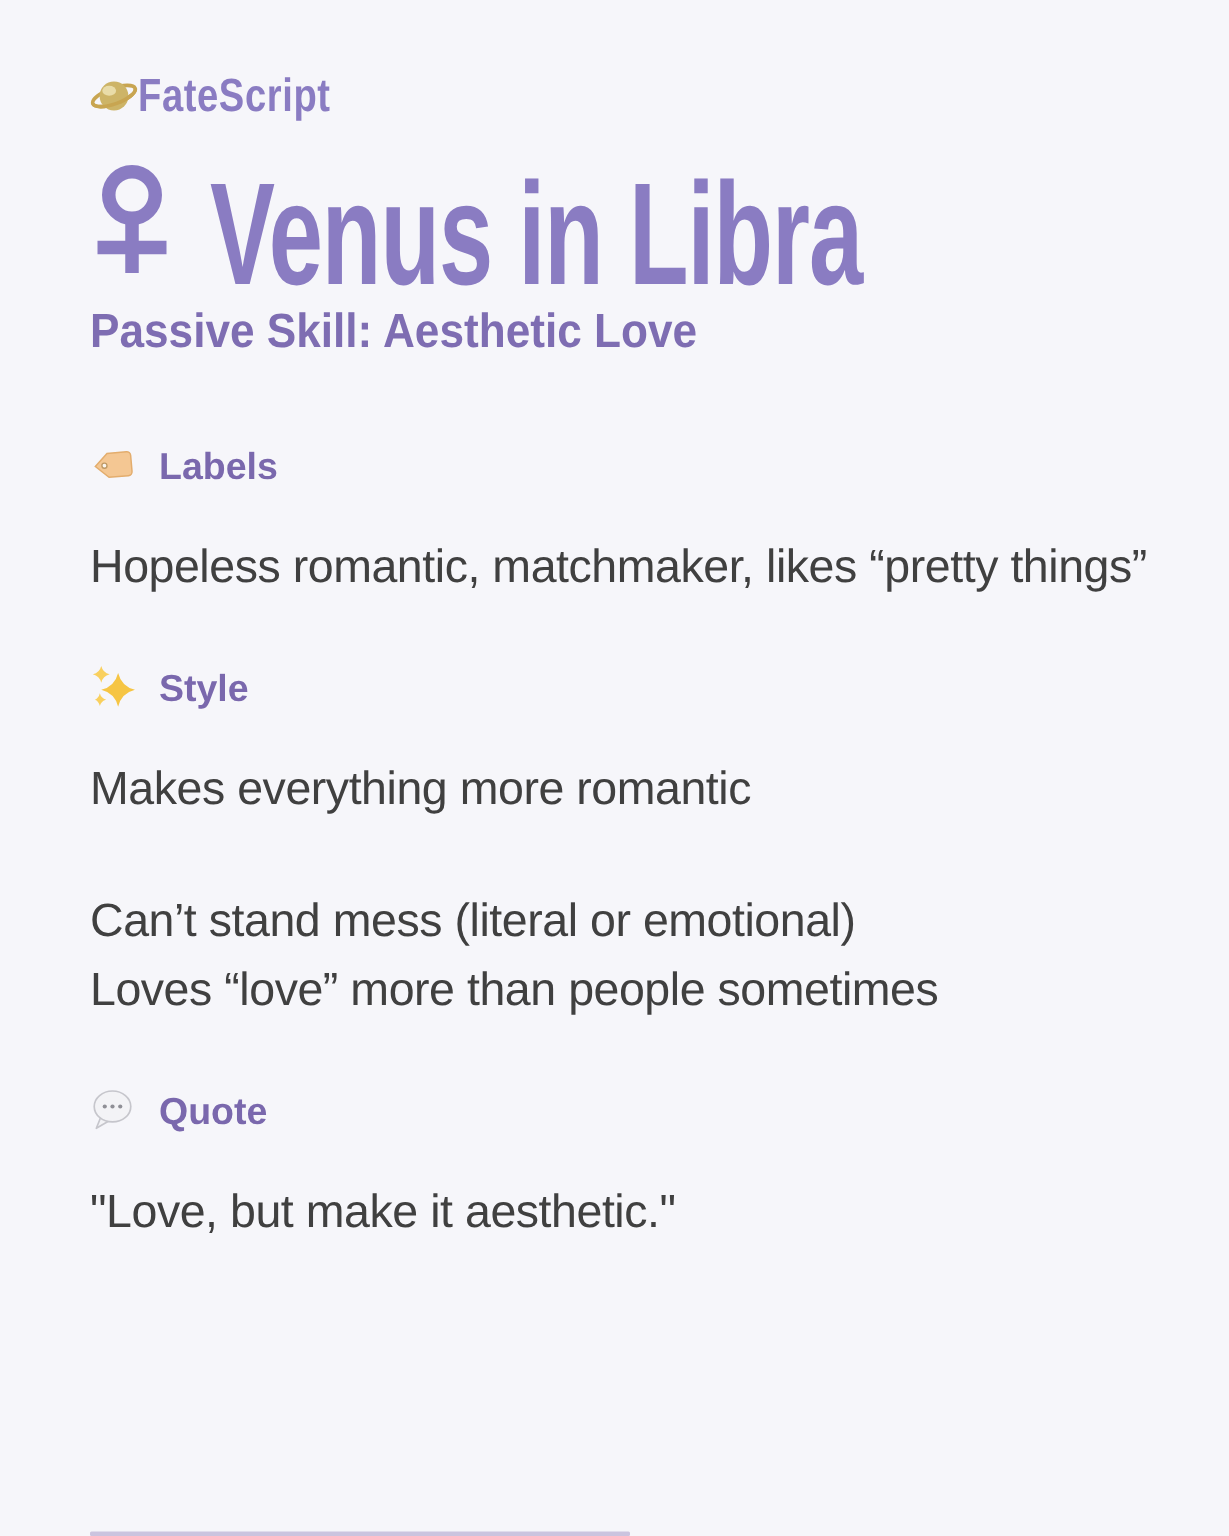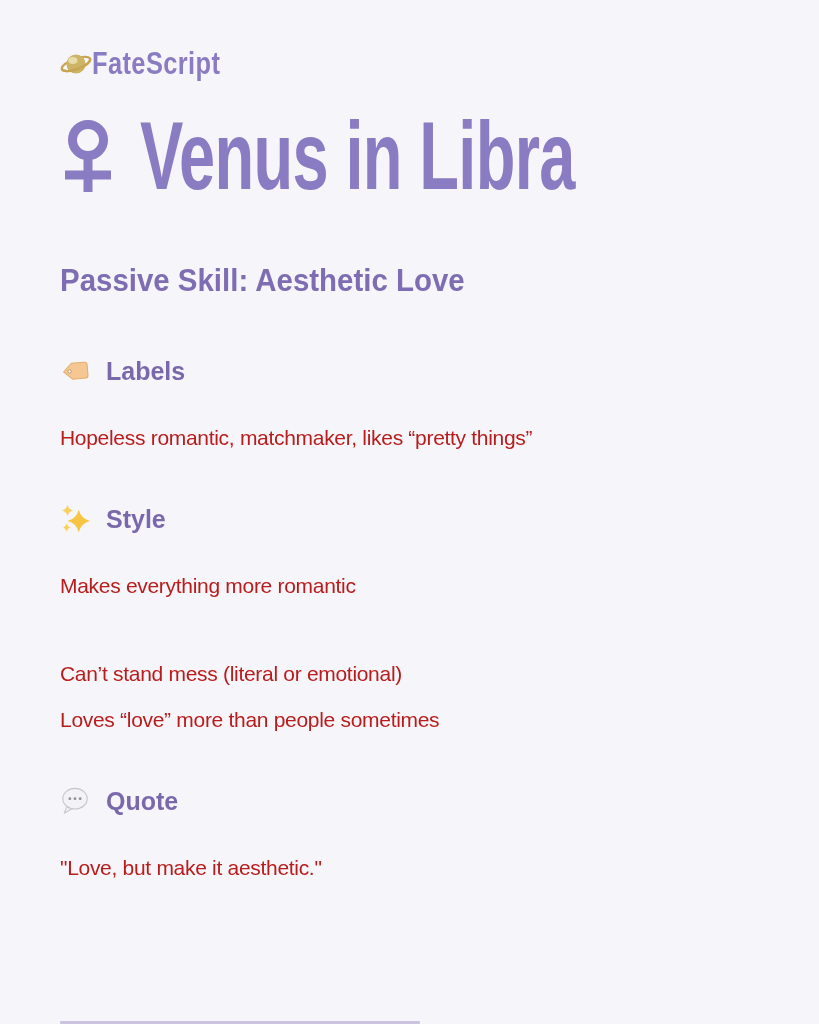--- a/index.html
+++ b/index.html
@@ -16,43 +16,43 @@
   
   .brand-row { display:flex; align-items:center; margin-bottom:28px; }
   .brand-row .icon svg { display:block; }
   .brand-name {
     font-size:31px; font-weight:700; color:#8a7cc2;
     transform:scaleX(0.82); transform-origin:left center;
     white-space:nowrap; letter-spacing:0.5px;
   }
 
   
-  .title-row { display:flex; align-items:center; gap:24px; margin-bottom:60px; }
+  .title-row { display:flex; align-items:flex-start; gap:24px; }
   .venus-symbol svg { display:block; }
   .title-text {
     font-size:97px; font-weight:700; color:#8a7cc2; line-height:0.95;
     transform:scaleX(0.67); transform-origin:left center;
     white-space:nowrap; letter-spacing:-1px;
   }
 
   
   .subtitle {
     font-size:32px; font-weight:700; color:#7e6db2; line-height:1.15;
     transform:scaleX(0.92); transform-origin:left center;
     white-space:nowrap; margin-bottom:56px;
   }
 
   
   .card-section { margin-bottom:42px; }
-  .section-head { display:flex; align-items:center; gap:16px; margin-bottom:28px; }
+  .section-head { display:flex; gap:16px; margin-bottom:28px; }
   .section-head .icon { width:30px; height:30px; flex:0 0 auto; }
   .section-head .icon svg { display:block; }
   .section-title { font-size:25px; font-weight:700; color:#7a68ad; line-height:32px; }
   .section-body p {
-    font-size:21px; font-weight:400; color:#b91c1c;
+    font-size:31px; font-weight:400; color:#404040;
     line-height:46px; letter-spacing:-0.3px; white-space:nowrap;
   }
 
   
   .cutoff-sliver {
     position:absolute; left:60px; bottom:0; width:360px; height:3px;
     background:rgba(122,104,173,0.35); border-radius:1px;
   }
 </style>
 </head>

